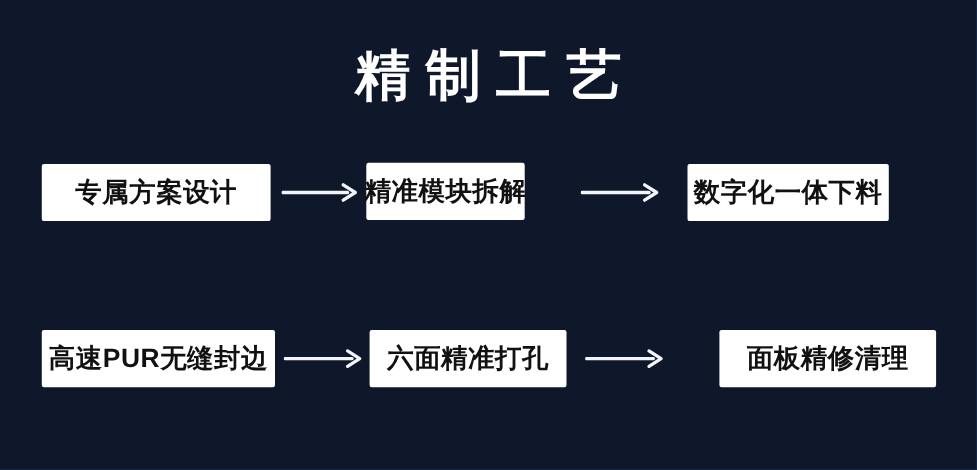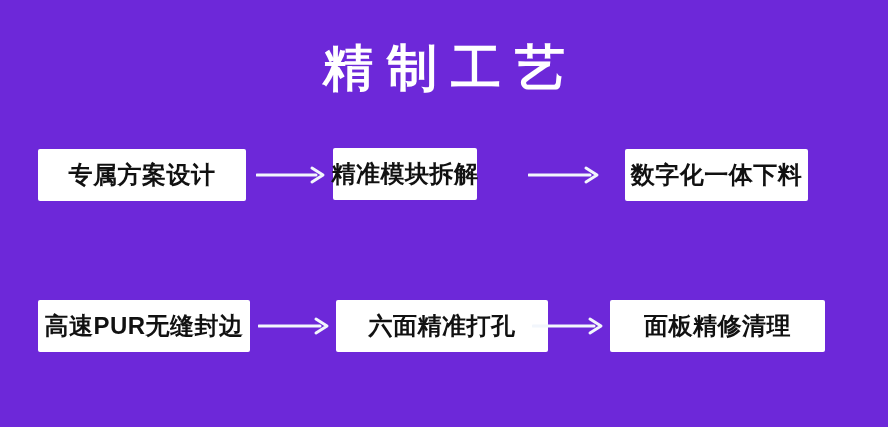--- a/index.html
+++ b/index.html
@@ -7,21 +7,21 @@
     padding: 0;
   }
   body {
     font-family: "Liberation Sans", "DejaVu Sans", sans-serif;
     background: #2667ce;
   }
   .canvas {
     position: relative;
     width: 888px;
     height: 427px;
-    background: #6d28d9;
+    background: #0f172a;
     overflow: hidden;
   }
   .title {
     position: absolute;
     top: 42px;
     left: 0;
     width: 100%;
     text-align: center;
     color: #ffffff;
     font-size: 50px;
@@ -53,22 +53,22 @@
     align-items: center;
   }
   
   .box-r1c1 { top: 149px; left: 38px;  width: 208px; }
   .box-r1c2 { top: 148px; left: 333px; width: 144px; }
   .box-r1c3 { top: 149px; left: 625px; width: 183px; }
   .arrow-r1a { top: 165px; left: 256px; width: 70px; }
   .arrow-r1b { top: 165px; left: 528px; width: 72px; }
   
   .box-r2c1 { top: 300px; left: 38px;  width: 212px; }
-  .box-r2c2 { top: 300px; left: 336px; width: 212px; }
-  .box-r2c3 { top: 300px; left: 610px; width: 215px; }
+  .box-r2c2 { top: 300px; left: 336px; width: 179px; }
+  .box-r2c3 { top: 300px; left: 654px; width: 197px; }
   .arrow-r2a { top: 316px; left: 258px; width: 72px; }
   .arrow-r2b { top: 316px; left: 532px; width: 72px; }
 </style>
 </head>
 <body>
 
 <div class="canvas">
 
   <div class="title">精制工艺</div>
 

